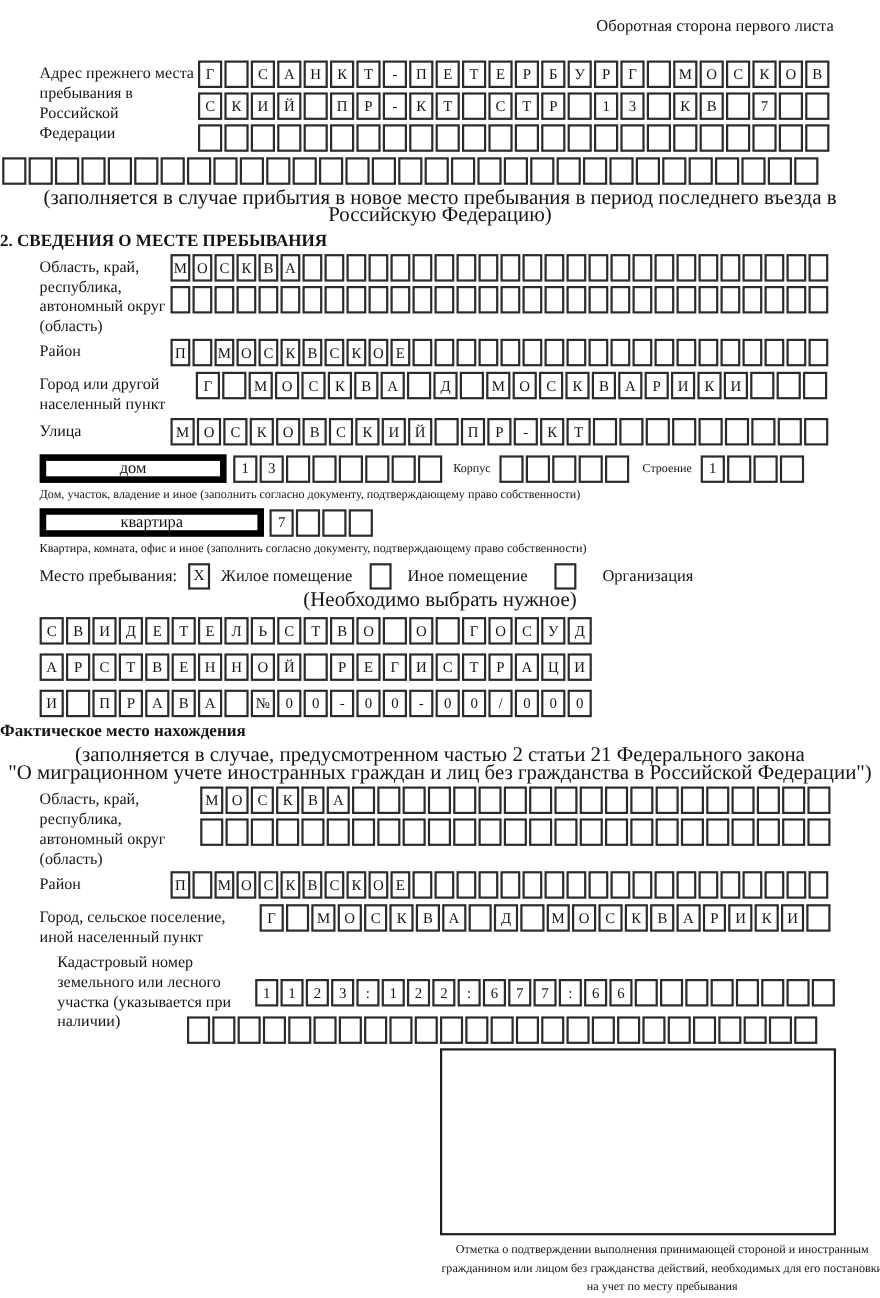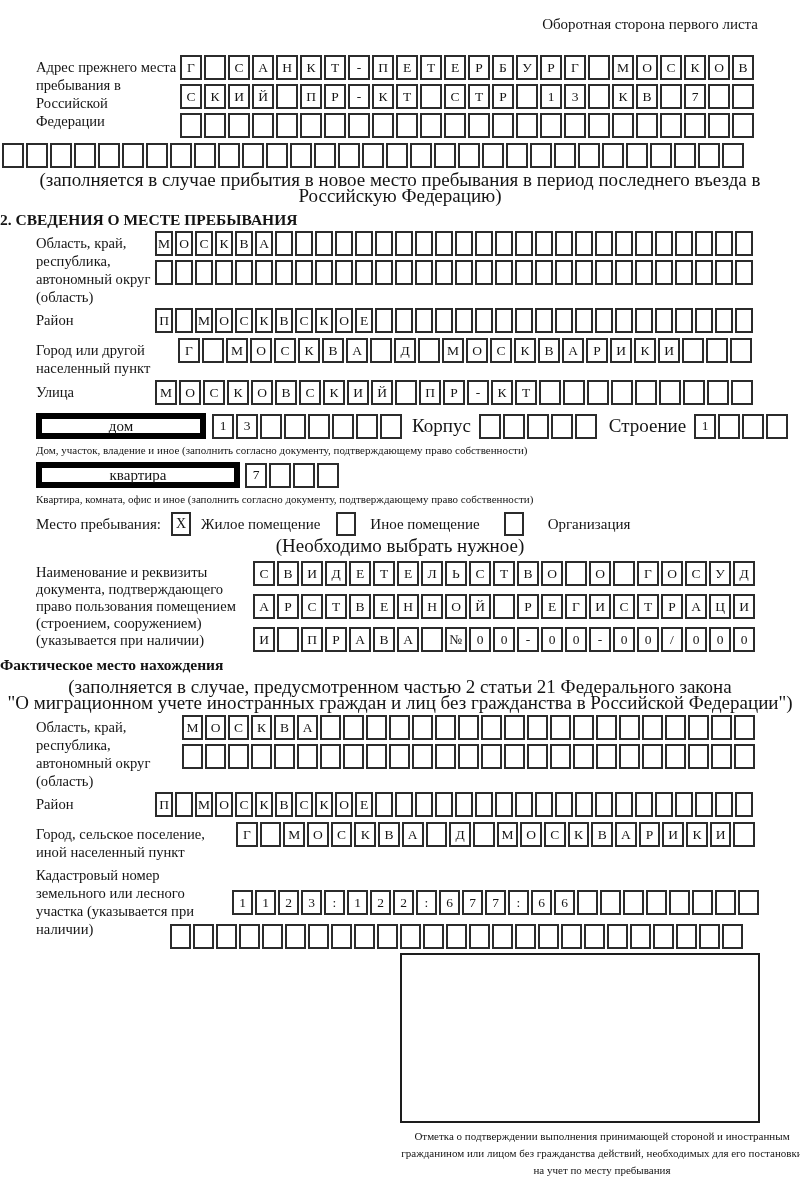--- a/index.html
+++ b/index.html
@@ -4,21 +4,21 @@
 <style>
   *{box-sizing:border-box;margin:0;padding:0}
   html,body{background:#fff}
   .page{width:800px;height:1180px;overflow:hidden;background:#fff;color:#141414;
         font-family:"Liberation Serif",serif;position:relative}
   .corner{text-align:right;padding:16px 42px 0 0;font-size:15px}
   .sec-title{font-size:15.5px;font-weight:bold;margin-top:7px}
   .note{font-size:19px;text-align:center;line-height:16px;margin-top:4px}
   .caption{font-size:11px;line-height:16px;margin:3px 0 0 36px}
   .label{font-size:14.6px;line-height:18px;padding-top:3px}
-  .inline-label{font-size:19px;line-height:26px;white-space:nowrap}
+  .inline-label{font-size:11px;line-height:26px;white-space:nowrap}
   .field{display:flex;align-items:flex-start}
   .row-cells{display:flex;gap:2px;--cw:22px}
   .row-cells + .row-cells{margin-top:4px}
   .cell{flex:0 0 var(--cw);width:var(--cw);height:25px;border:2px solid #2b2b2b;
         display:inline-flex;align-items:center;justify-content:center;
         font-size:13.5px;line-height:1;background:#fff}
   .wbox{border:6px solid #000000;height:26px;display:flex;align-items:center;
         justify-content:center;font-size:15px;background:#fff}
   .cbox{width:20px;height:24px;border:2px solid #2b2b2b;display:inline-flex;
         align-items:center;justify-content:center;font-size:14px;flex:0 0 20px}
@@ -366,21 +366,20 @@
     <span class="cbox" style="margin-left:10px">X</span>
     <span style="margin-left:10px">Жилое помещение</span>
     <span class="cbox" style="margin-left:16px"></span>
     <span style="margin-left:14px">Иное помещение</span>
     <span class="cbox" style="margin-left:24px"></span>
     <span style="margin-left:24px">Организация</span>
   </div>
   <div class="note" style="margin-top:2px">(Необходимо выбрать нужное)</div>
 
   <div class="field" style="margin:7px 0 0 36px">
-    <div class="label" style="width:217px;line-height:17px">Наименование и реквизиты документа, подтверждающего право пользования помещением (строением, сооружением) (указывается при наличии)</div>
     <div>
       <div class="row-cells">
           <span class="cell">С</span>
           <span class="cell">В</span>
           <span class="cell">И</span>
           <span class="cell">Д</span>
           <span class="cell">Е</span>
           <span class="cell">Т</span>
           <span class="cell">Е</span>
           <span class="cell">Л</span>
@@ -569,21 +568,21 @@
         <span class="cell">А</span>
         <span class="cell">Р</span>
         <span class="cell">И</span>
         <span class="cell">К</span>
         <span class="cell">И</span>
         <span class="cell"></span>
       </div>
   </div>
 
   <div style="position:relative;margin:2px 0 0 36px;height:86px">
-    <div class="label" style="position:absolute;left:0;top:0;width:190px">Кадастровый номер земельного или лесного участка (указывается при наличии)</div>
+    <div class="label" style="position:absolute;left:16px;top:0;width:190px">Кадастровый номер земельного или лесного участка (указывается при наличии)</div>
     <div class="row-cells" style="--cw:21px;position:absolute;left:196px;top:27px">
         <span class="cell">1</span>
         <span class="cell">1</span>
         <span class="cell">2</span>
         <span class="cell">3</span>
         <span class="cell">:</span>
         <span class="cell">1</span>
         <span class="cell">2</span>
         <span class="cell">2</span>
         <span class="cell">:</span>

